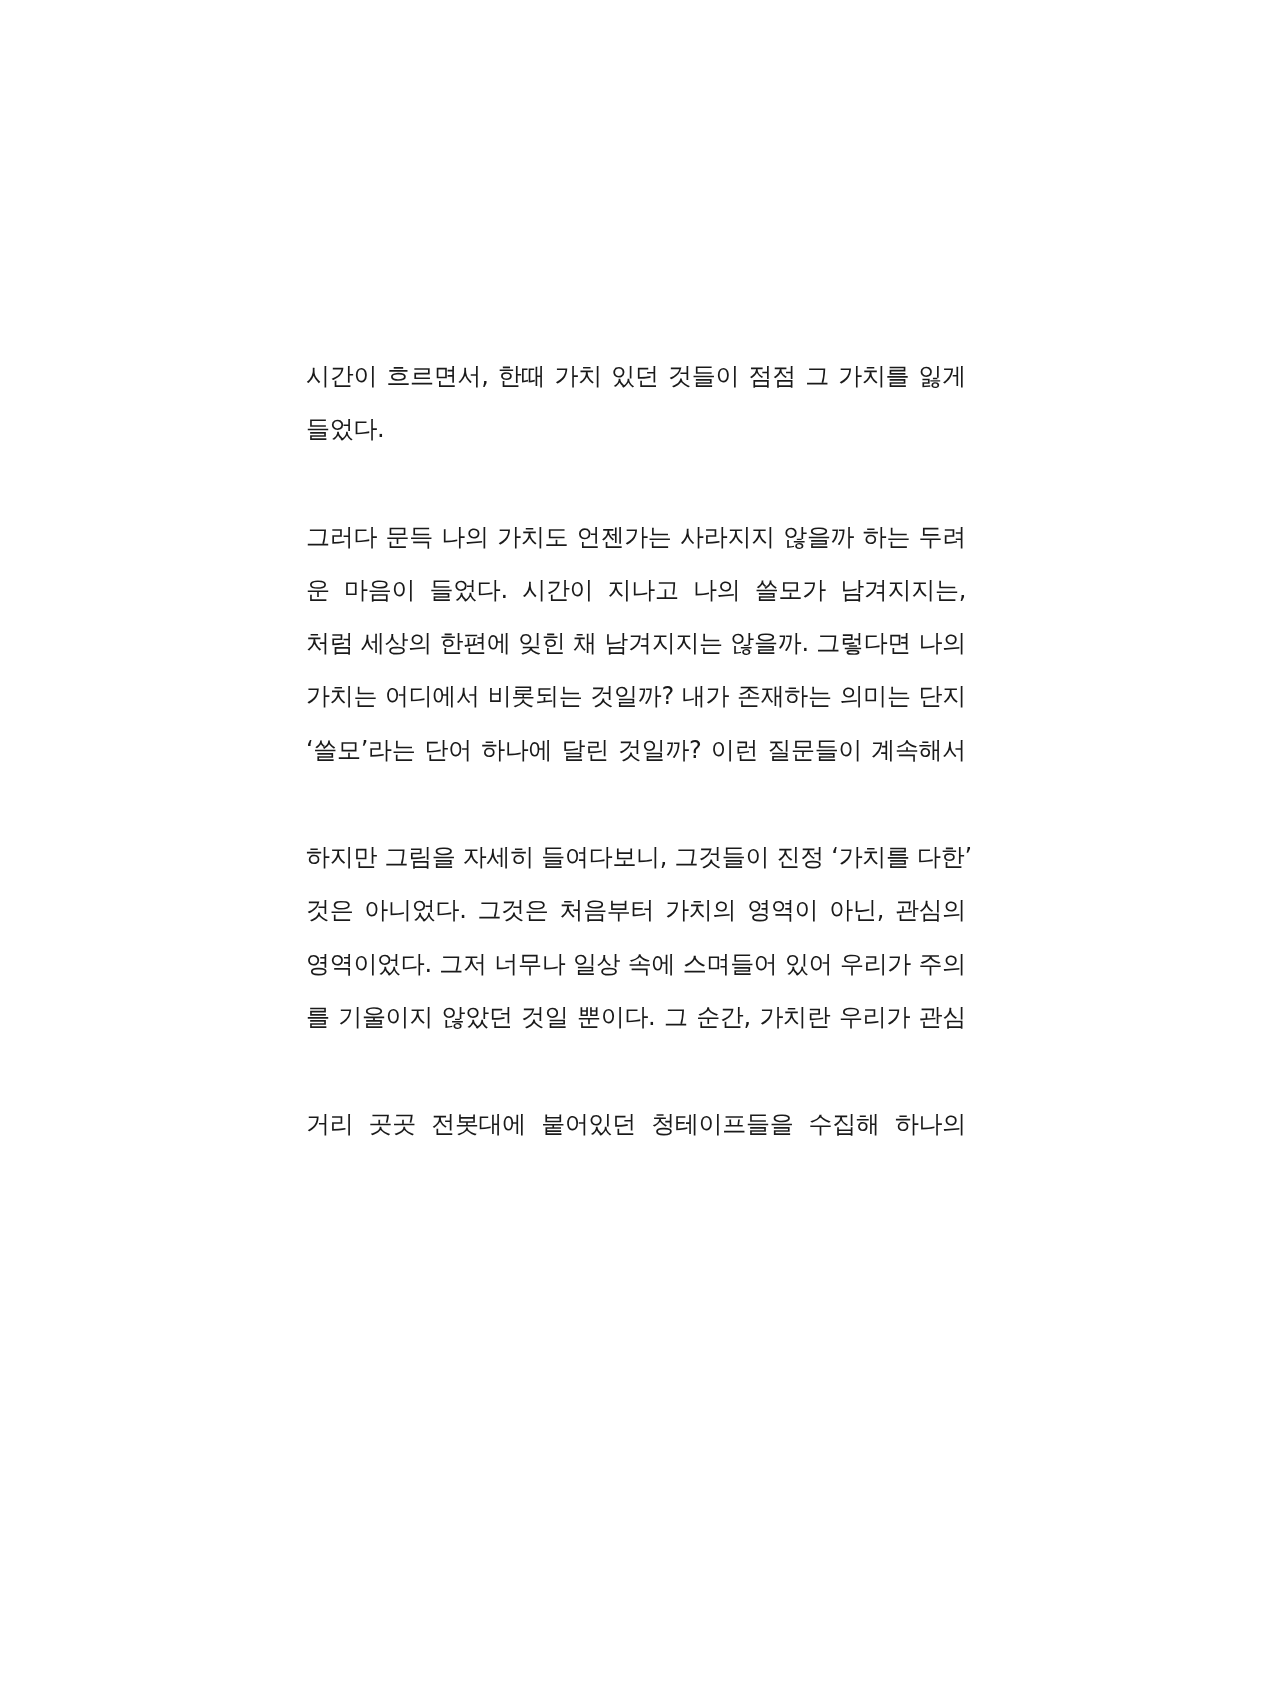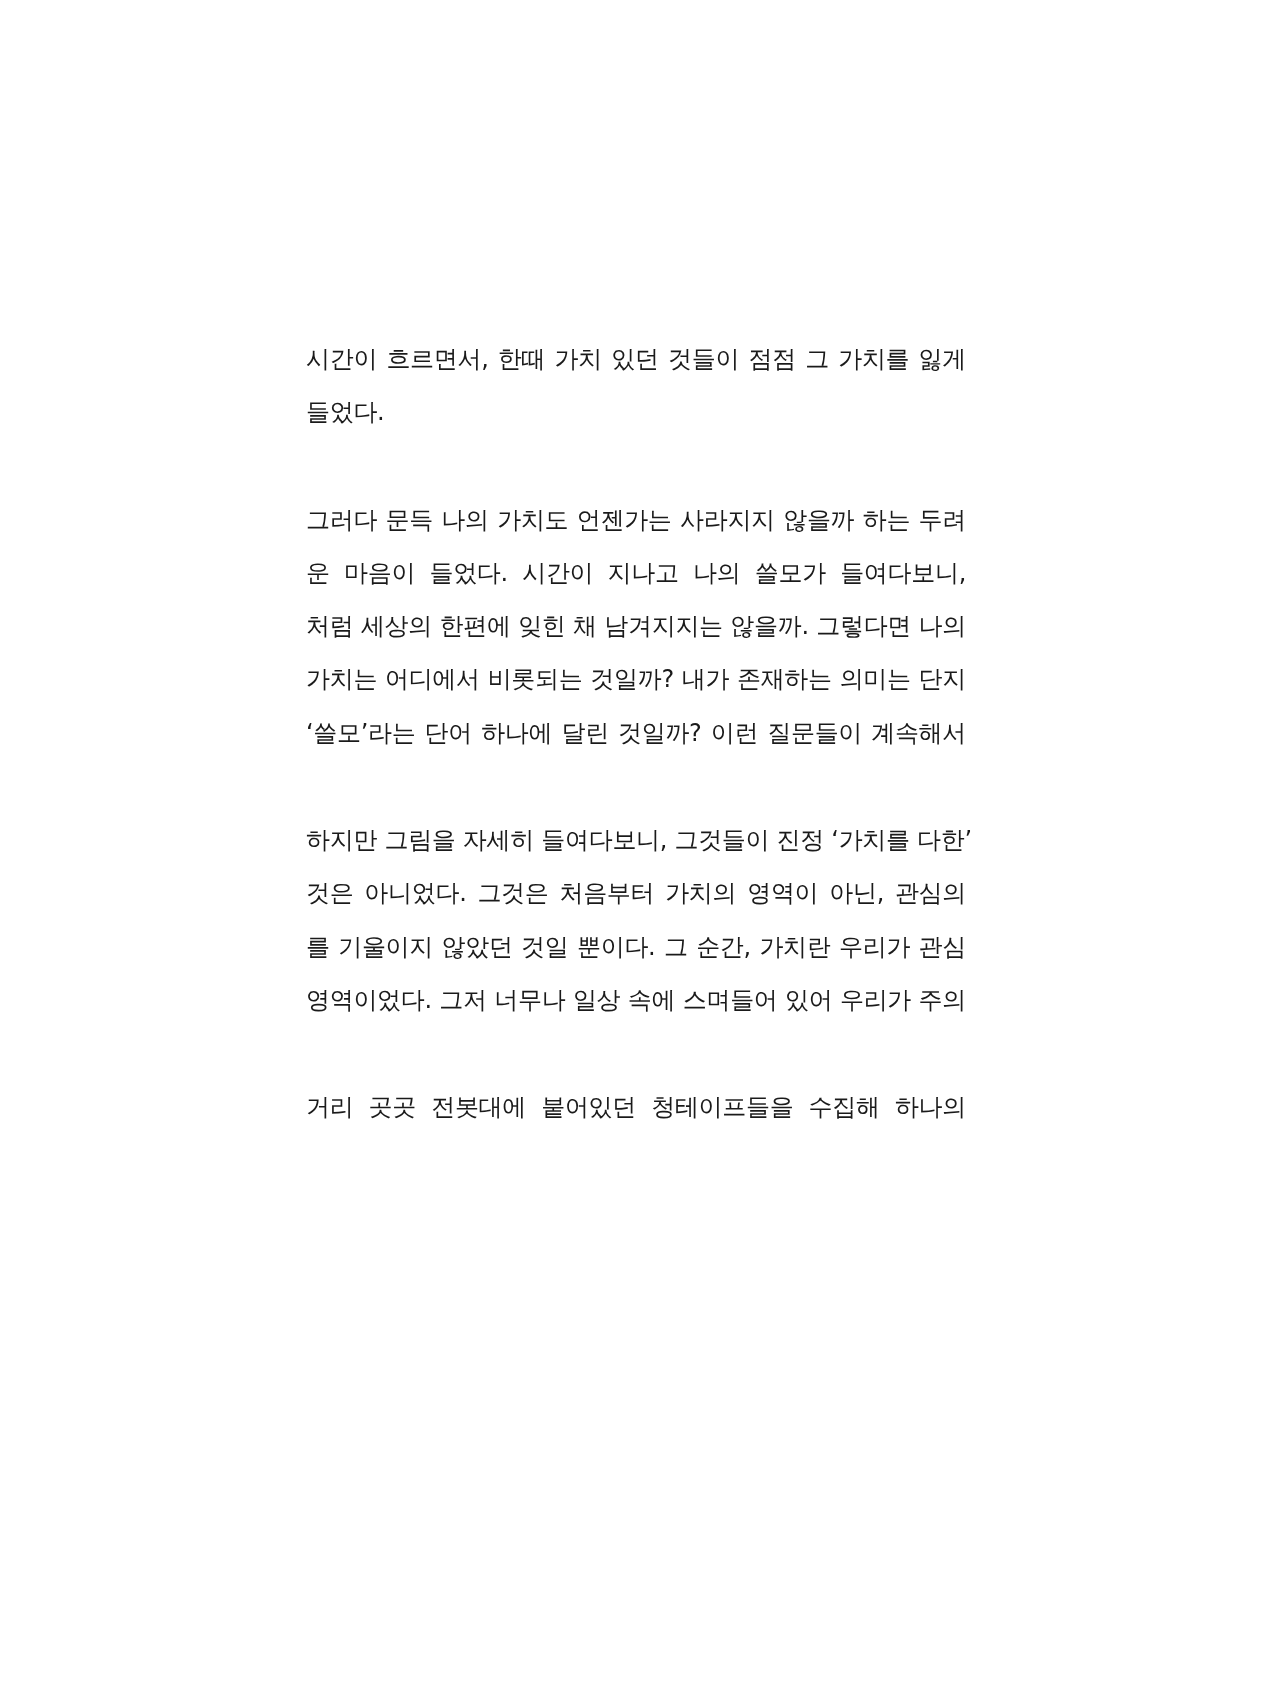--- a/index.html
+++ b/index.html
@@ -19,21 +19,21 @@
     position: absolute;
     left: 0;
     top: 0;
     width: 1280px;
     height: 1690px;
     background: #ffffff;
   }
   .column {
     position: absolute;
     left: 306px;
-    top: 333px;
+    top: 350px;
     width: 660px;
   }
   .para {
     margin: 0 0 54px 0;
   }
   .line {
     display: block;
     height: 53.3px;
     line-height: 53.3px;
     font-size: 24px;
@@ -54,31 +54,31 @@
 <div class="page">
   <div class="column">
 
     <div class="para">
       <span class="line">시간이 흐르면서, 한때 가치 있던 것들이 점점 그 가치를 잃게</span>
       <span class="line last">들었다.</span>
     </div>
 
     <div class="para">
       <span class="line">그러다 문득 나의 가치도 언젠가는 사라지지 않을까 하는 두려</span>
-      <span class="line">운 마음이 들었다. 시간이 지나고 나의 쓸모가 들여다보니,</span>
+      <span class="line">운 마음이 들었다. 시간이 지나고 나의 쓸모가 남겨지지는,</span>
       <span class="line">처럼 세상의 한편에 잊힌 채 남겨지지는 않을까. 그렇다면 나의</span>
       <span class="line">가치는 어디에서 비롯되는 것일까? 내가 존재하는 의미는 단지</span>
       <span class="line">‘쓸모’라는 단어 하나에 달린 것일까? 이런 질문들이 계속해서</span>
     </div>
 
     <div class="para">
       <span class="line">하지만 그림을 자세히 들여다보니, 그것들이 진정 ‘가치를 다한’</span>
       <span class="line">것은 아니었다. 그것은 처음부터 가치의 영역이 아닌, 관심의</span>
+      <span class="line">영역이었다. 그저 너무나 일상 속에 스며들어 있어 우리가 주의</span>
       <span class="line">를 기울이지 않았던 것일 뿐이다. 그 순간, 가치란 우리가 관심</span>
-      <span class="line">영역이었다. 그저 너무나 일상 속에 스며들어 있어 우리가 주의</span>
     </div>
 
     <div class="para">
       <span class="line">거리 곳곳 전봇대에 붙어있던  청테이프들을 수집해 하나의</span>
     </div>
 
   </div>
 </div>
 
 </body></html>

